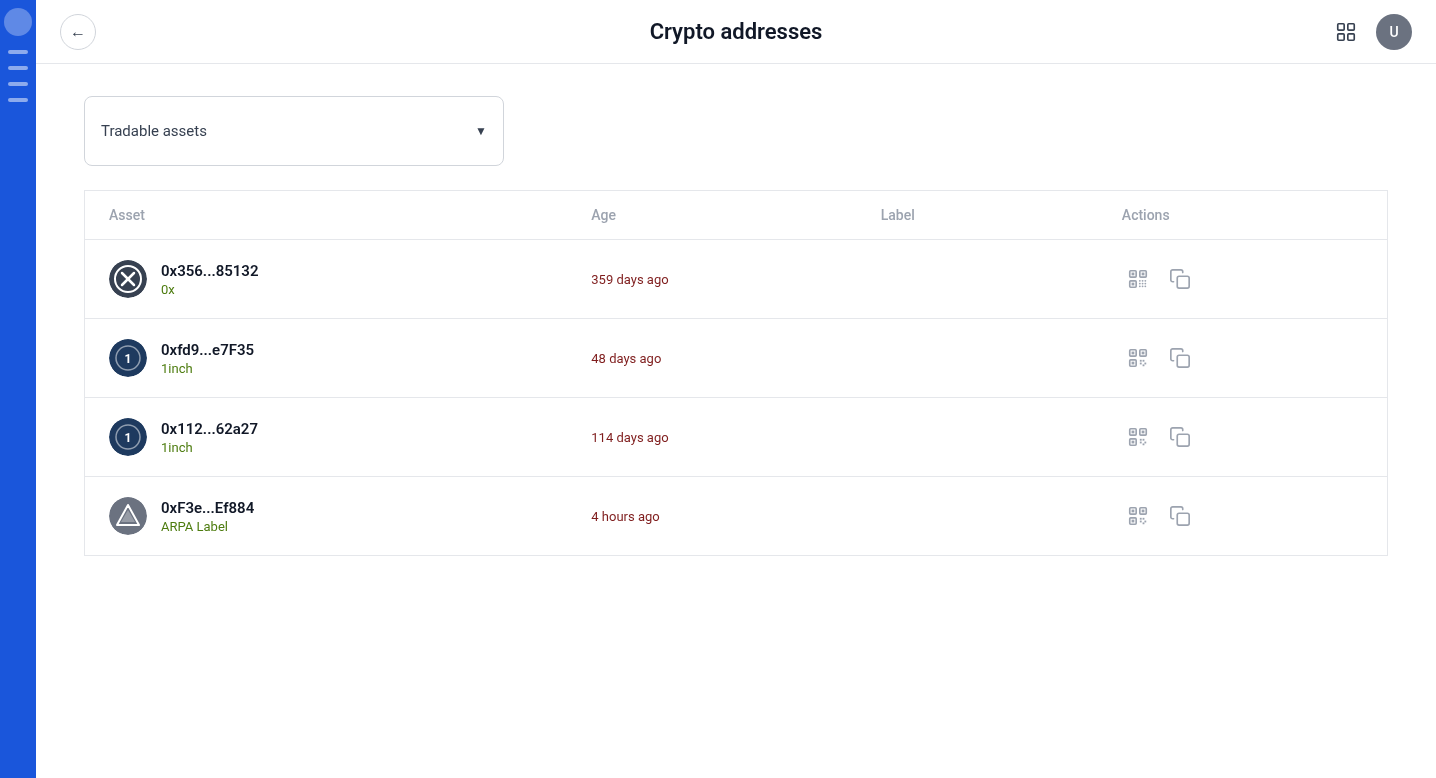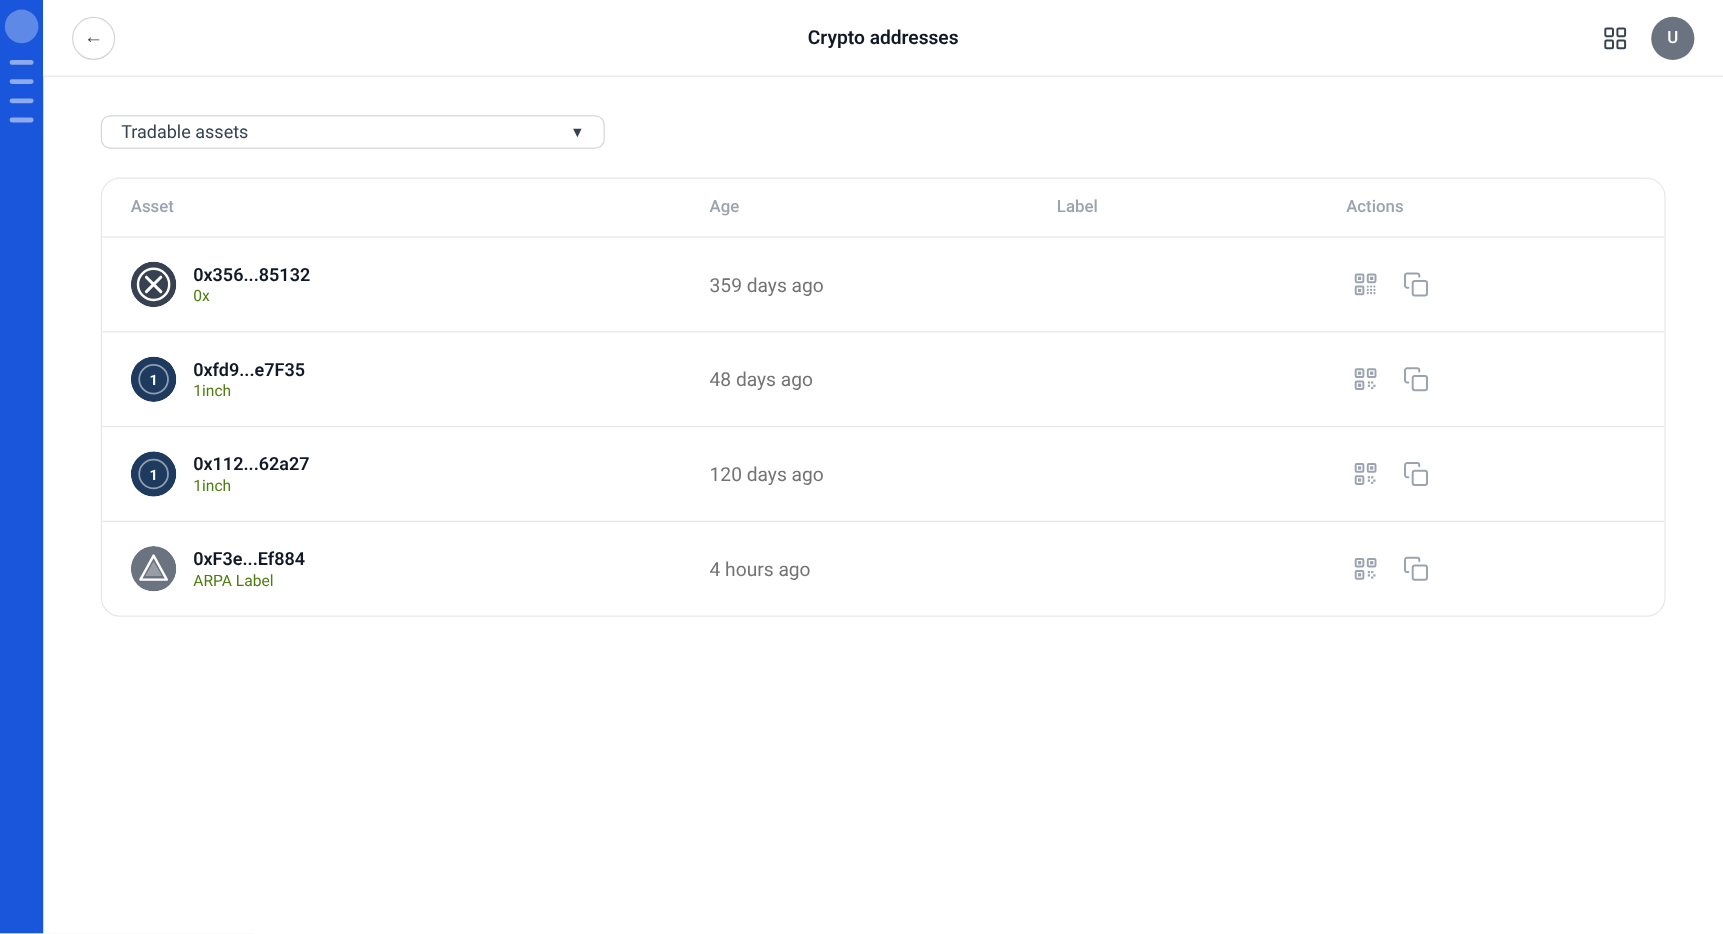--- a/index.html
+++ b/index.html
@@ -67,21 +67,21 @@
       border: 1.5px solid #d1d5db;
       background: #fff;
       display: flex;
       align-items: center;
       justify-content: center;
       cursor: pointer;
       color: #374151;
       font-size: 16px;
     }
     .header-title {
-      font-size: 16px;
+      font-size: 22px;
       font-weight: 600;
       color: #111827;
       position: absolute;
       left: 50%;
       transform: translateX(-50%);
     }
     .header-right {
       display: flex;
       align-items: center;
       gap: 12px;
@@ -120,38 +120,38 @@
     }
 
     
     .dropdown-container {
       margin-bottom: 24px;
     }
     .dropdown {
       display: flex;
       align-items: center;
       justify-content: space-between;
-      padding: 4px 16px;
+      padding: 25px 16px;
       border: 1.5px solid #d1d5db;
       border-radius: 8px;
       background: #fff;
       cursor: pointer;
       width: 420px;
       font-size: 15px;
       color: #374151;
     }
     .dropdown-arrow {
       color: #374151;
       font-size: 12px;
     }
 
     
     .table-container {
       border: 1.5px solid #e5e7eb;
-      border-radius: 16px;
+      border-radius: 0;
       overflow: hidden;
     }
     .table-header {
       display: grid;
       grid-template-columns: 2fr 1.2fr 1fr 1fr;
       padding: 16px 24px;
       border-bottom: 1.5px solid #e5e7eb;
     }
     .table-header-cell {
       font-size: 14px;
@@ -191,22 +191,22 @@
       font-size: 15px;
       font-weight: 600;
       color: #111827;
     }
     .asset-sub {
       font-size: 13px;
       color: #4d7c0f;
       margin-top: 2px;
     }
     .age-cell {
-      font-size: 16px;
-      color: #737373;
+      font-size: 13px;
+      color: #7f1d1d;
     }
     .label-cell {
       font-size: 15px;
       color: #374151;
     }
     .actions-cell {
       display: flex;
       align-items: center;
       gap: 10px;
     }
@@ -372,21 +372,21 @@
               <circle cx="19" cy="19" r="19" fill="#1e3a5f"></circle>
               <text x="19" y="24" text-anchor="middle" fill="white" font-size="12" font-weight="bold">1</text>
               <circle cx="19" cy="19" r="12" fill="none" stroke="white" stroke-width="1.5" opacity="0.5"></circle>
             </svg>
           </div>
           <div>
             <div class="asset-name">0x112...62a27</div>
             <div class="asset-sub">1inch</div>
           </div>
         </div>
-        <div class="age-cell">120 days ago</div>
+        <div class="age-cell">114 days ago</div>
         <div class="label-cell"></div>
         <div class="actions-cell">
           <button class="action-icon-btn">
             <svg viewBox="0 0 24 24" fill="none" stroke="#9ca3af" stroke-width="1.8">
               <rect x="3" y="3" width="7" height="7" rx="1"></rect>
               <rect x="14" y="3" width="7" height="7" rx="1"></rect>
               <rect x="3" y="14" width="7" height="7" rx="1"></rect>
               <rect x="5" y="5" width="3" height="3" fill="#9ca3af" stroke="none"></rect>
               <rect x="16" y="5" width="3" height="3" fill="#9ca3af" stroke="none"></rect>
               <rect x="5" y="16" width="3" height="3" fill="#9ca3af" stroke="none"></rect>

